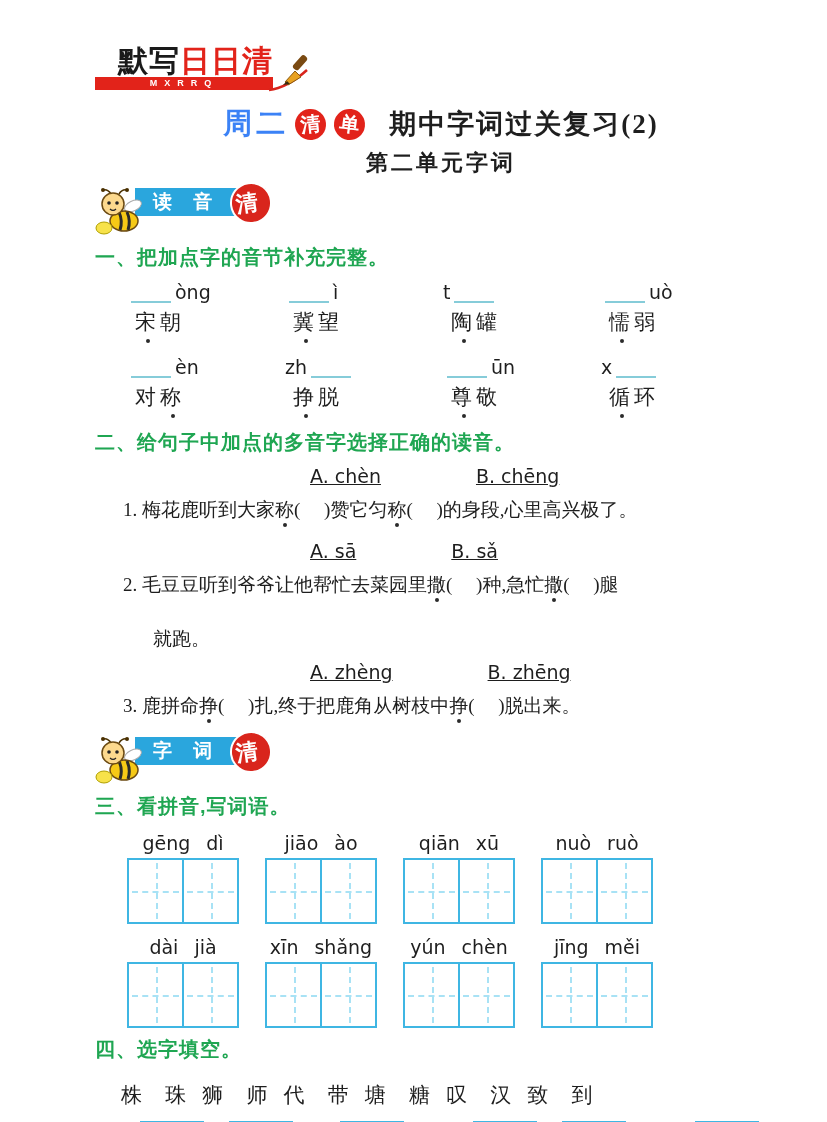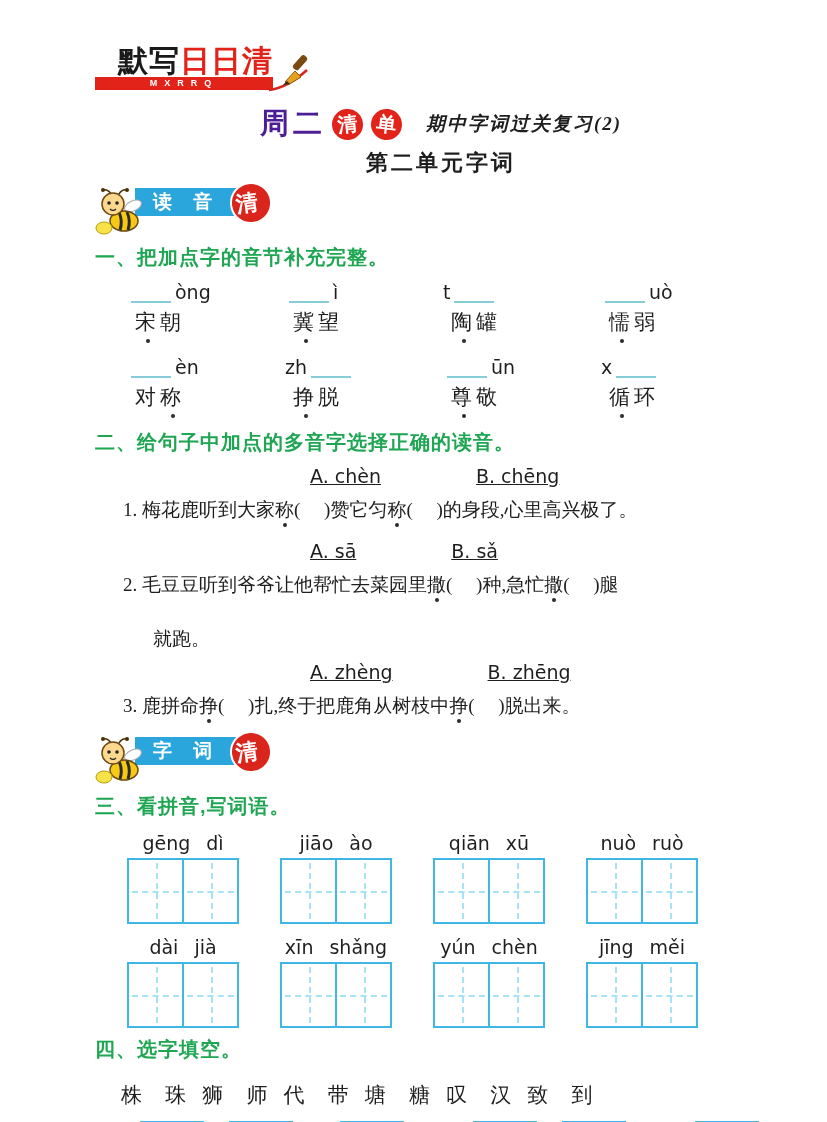--- a/index.html
+++ b/index.html
@@ -15,25 +15,25 @@
   .logo-stack{display:inline-block;}
   .logo-main{font-family:"Liberation Sans","DejaVu Sans",sans-serif;font-weight:bold;font-size:30px;line-height:30px;letter-spacing:1px;text-align:right;}
   .logo-black{color:#1a1a1a;}
   .logo-red{color:#e2231a;}
   .logo-bar{margin-top:1px;background:#e2231a;color:#fff;height:13px;line-height:13px;
     font-family:"Liberation Sans",sans-serif;font-size:9px;font-weight:bold;text-align:center;letter-spacing:7px;width:178px;}
   .pen-svg{margin-left:-6px;margin-top:6px;}
 
   
   .title-row{display:flex;justify-content:center;align-items:center;margin-top:6px;gap:6px;}
-  .week-badge{color:#4c1d95;font-family:"Liberation Sans",sans-serif;font-weight:bold;font-size:29px;letter-spacing:4px;}
+  .week-badge{color:#3b82f6;font-family:"Liberation Sans",sans-serif;font-weight:bold;font-size:29px;letter-spacing:4px;}
   .stamp{display:inline-flex;align-items:center;justify-content:center;width:31px;height:31px;border-radius:50%;
     background:#e2231a;color:#fff;font-size:20px;font-weight:bold;transform:rotate(-6deg);}
   .stamp+.stamp{margin-left:2px;transform:rotate(7deg);}
-  .main-title{font-size:19px;font-weight:bold;margin-left:18px;letter-spacing:2px;font-style:italic;}
+  .main-title{font-size:27px;font-weight:bold;margin-left:18px;letter-spacing:2px;}
   .subtitle{text-align:center;font-size:22px;font-weight:bold;letter-spacing:3px;margin-top:4px;}
 
   
   .banner{position:relative;display:flex;align-items:flex-start;margin-top:10px;height:48px;}
   .banner-box{position:relative;margin-left:-10px;background:#2aa6dd;color:#fff;height:28px;line-height:28px;
     padding:0 46px 0 18px;font-family:"Liberation Sans",sans-serif;font-weight:bold;font-size:19px;letter-spacing:8px;}
   .banner-stamp{position:absolute;right:-6px;top:-6px;width:38px;height:38px;border-radius:50%;
     background:#d9251c;color:#fff;display:flex;align-items:center;justify-content:center;
     font-size:22px;font-weight:bold;border:2px solid #fff;transform:rotate(-8deg);}
 
@@ -53,21 +53,21 @@
     width:4px;height:4px;border-radius:50%;background:#2b2b2b;}
 
   
   .opt-row{display:flex;gap:95px;padding-left:215px;margin-top:9px;
     font-family:"DejaVu Sans","Liberation Sans",sans-serif;font-size:19px;text-decoration:underline;}
   .question{padding-left:28px;margin-top:10px;font-size:19px;white-space:nowrap;padding-bottom:8px;}
   .seg{white-space:pre;}
   .q-wrap{padding-left:58px;margin-top:20px;font-size:19px;}
 
   
-  .grid-row{display:flex;gap:41px;padding-left:32px;margin-top:12px;}
+  .grid-row{display:flex;gap:26px;padding-left:32px;margin-top:12px;}
   .grid-block{width:112px;}
   .g-py{display:flex;justify-content:center;gap:16px;font-family:"DejaVu Sans",sans-serif;font-size:19px;margin-bottom:4px;}
   .tian{display:flex;border:2px solid #3fb6e3;background:#fff;height:62px;}
   .t-cell{flex:1;position:relative;}
   .t-cell+.t-cell{border-left:2px solid #3fb6e3;}
   .t-cell::before{content:'';position:absolute;left:50%;top:3px;bottom:3px;border-left:2px dashed #a8e2f5;}
   .t-cell::after{content:'';position:absolute;top:50%;left:3px;right:3px;border-top:2px dashed #a8e2f5;}
 
   
   .choices{display:flex;gap:16px;padding-left:26px;margin-top:18px;font-size:21px;word-spacing:18px;}

